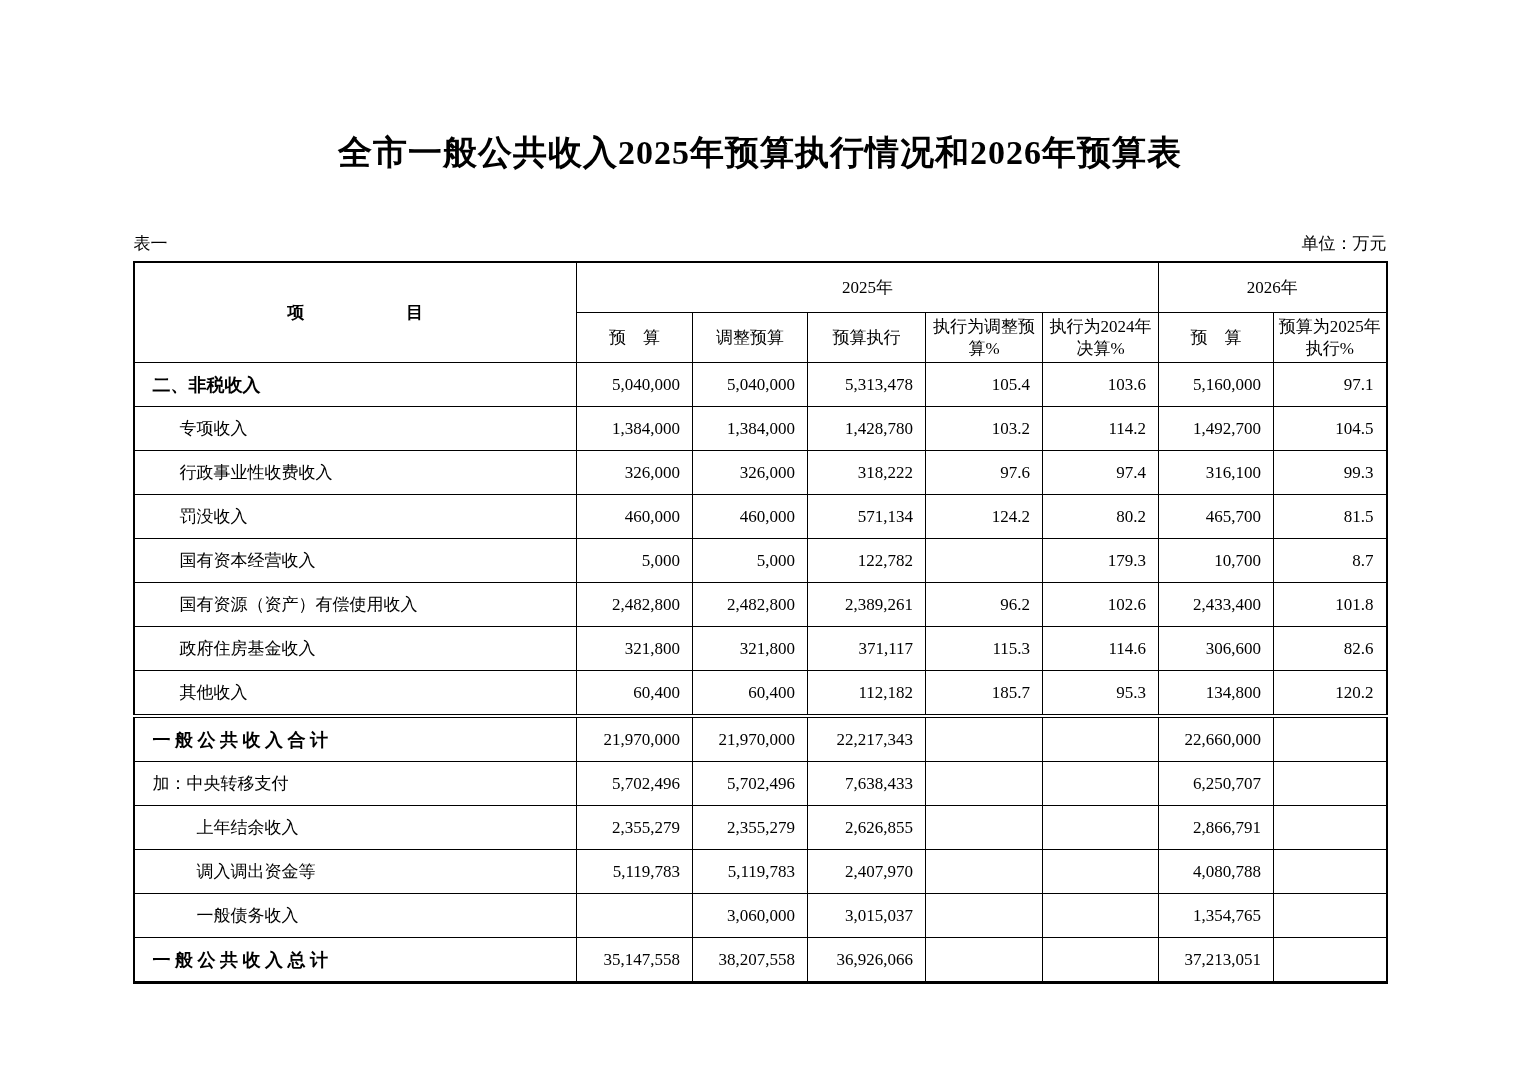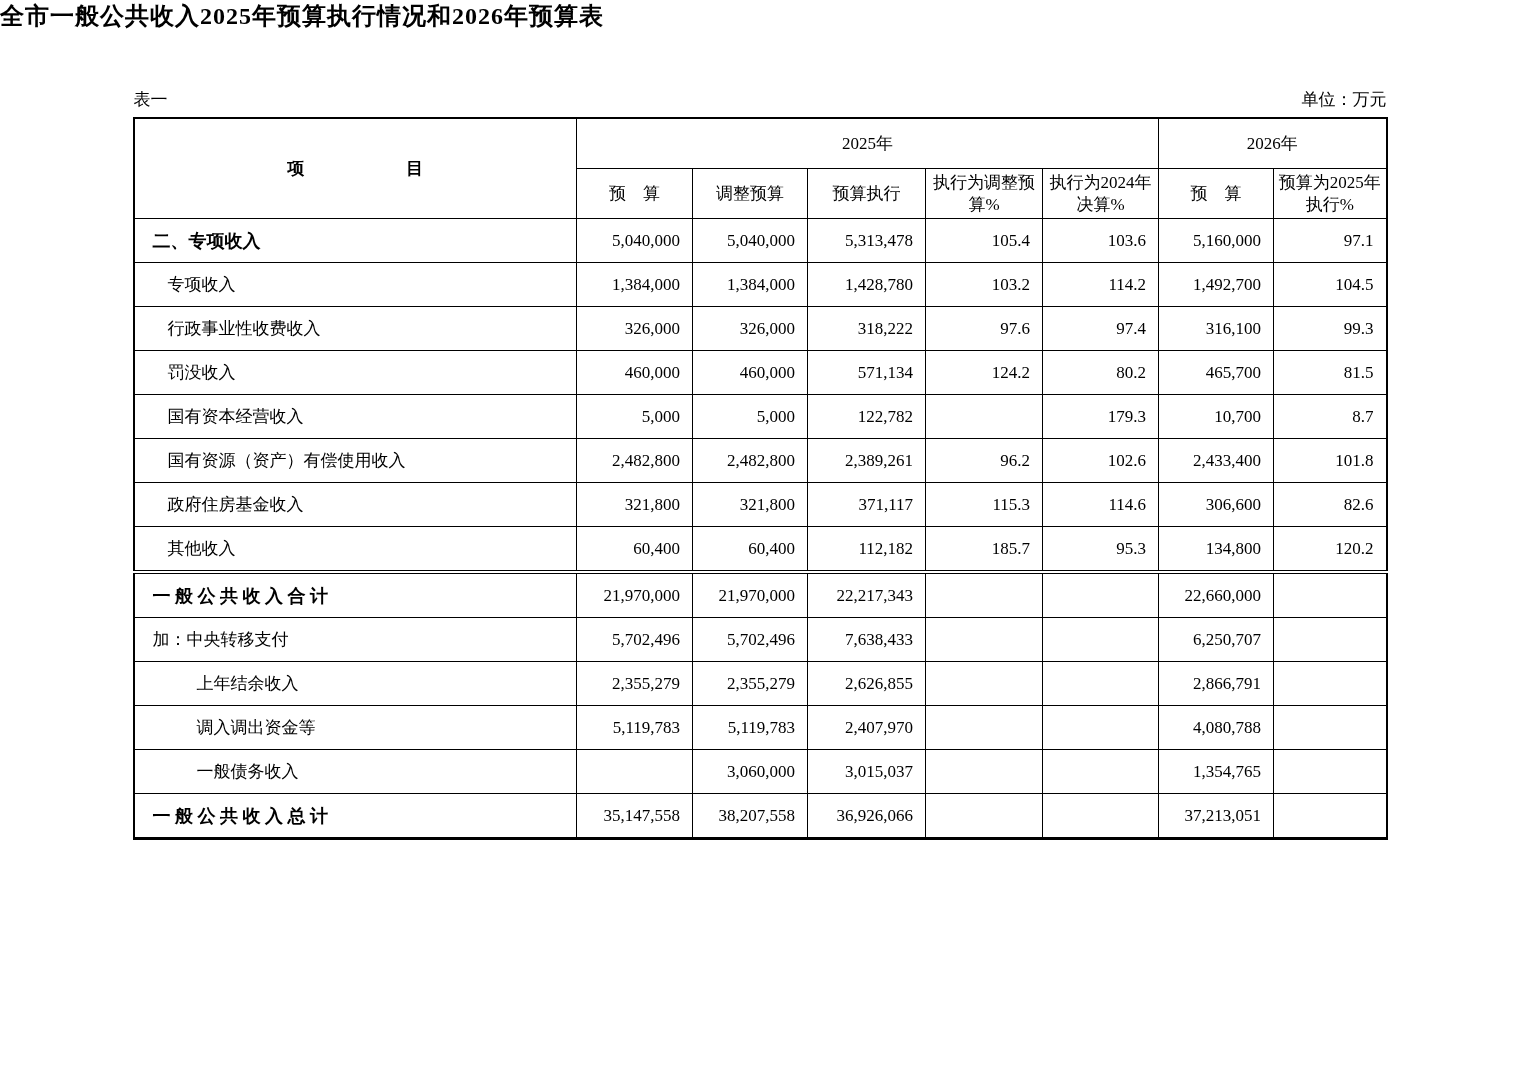--- a/index.html
+++ b/index.html
@@ -5,22 +5,23 @@
   html,body{margin:0;padding:0;background:#ffffff;}
   .page{
     position:relative;
     width:1520px;height:1074px;
     background:#ffffff;
     color:#000;
     font-family:"Liberation Serif","DejaVu Serif",serif;
     overflow:hidden;
   }
   .title{
-    text-align:left;
-    font-size:24px;
+    padding-top:130px;
+    text-align:center;
+    font-size:34px;
     font-weight:bold;
     letter-spacing:1px;
   }
   .meta{
     width:1253px;
     margin:56px auto 6px auto;
     display:flex;
     justify-content:space-between;
     align-items:center;
     font-size:17px;
@@ -52,21 +53,21 @@
     vertical-align:middle;
     white-space:nowrap;
   }
   td.num{
     text-align:right;
     vertical-align:middle;
     padding-right:12px;
     white-space:nowrap;
   }
   td.i0{padding-left:18px;}
-  td.i1{padding-left:33px;}
+  td.i1{padding-left:45px;}
   td.i2{padding-left:62px;}
   tr.bold td.lab{font-weight:bold;font-size:18px;}
   tr.sep td{border-top:4px double #000;}
   .footer{
     position:absolute;
     left:0;right:0;
     top:998px;
     text-align:center;
     font-size:19px;
     font-family:"Liberation Sans","DejaVu Sans",sans-serif;
@@ -106,21 +107,21 @@
         <td>预　算</td>
         <td>调整预算</td>
         <td>预算执行</td>
         <td>执行为调整预算%</td>
         <td>执行为2024年决算%</td>
         <td>预　算</td>
         <td>预算为2025年执行%</td>
       </tr>
 
       <tr class="drow bold">
-        <td class="lab i0">二、专项收入</td>
+        <td class="lab i0">二、非税收入</td>
         <td class="num">5,040,000</td>
         <td class="num">5,040,000</td>
         <td class="num">5,313,478</td>
         <td class="num">105.4</td>
         <td class="num">103.6</td>
         <td class="num">5,160,000</td>
         <td class="num">97.1</td>
       </tr>
       <tr class="drow">
         <td class="lab i1">专项收入</td>

